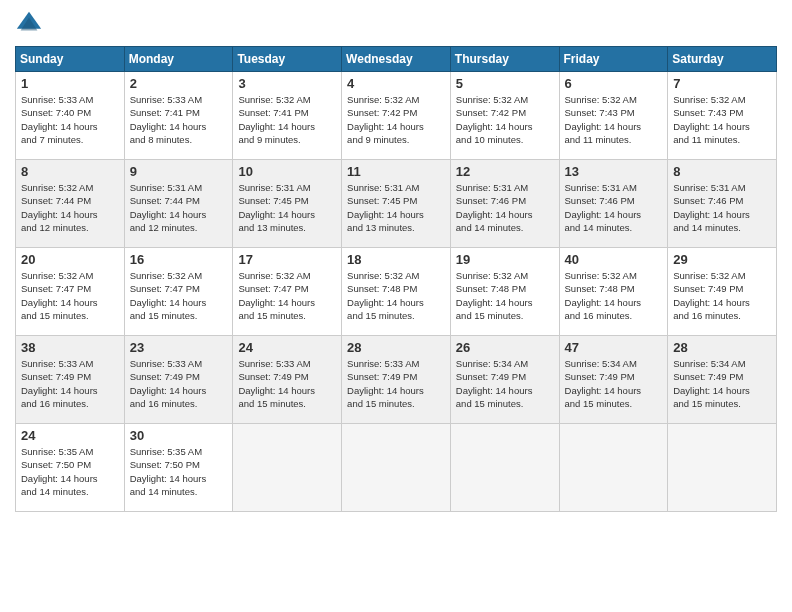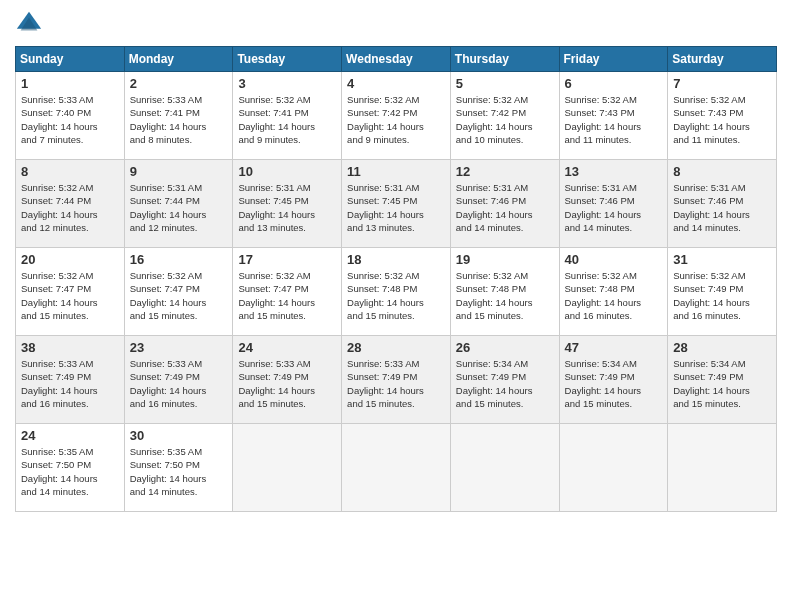--- a/index.html
+++ b/index.html
@@ -204,21 +204,21 @@
         </td>
         <td>
           <span class="day-num">19</span>
           <div class="day-info">Sunrise: 5:32 AM<br>Sunset: 7:48 PM<br>Daylight: 14 hours<br>and 15 minutes.</div>
         </td>
         <td>
           <span class="day-num">40</span>
           <div class="day-info">Sunrise: 5:32 AM<br>Sunset: 7:48 PM<br>Daylight: 14 hours<br>and 16 minutes.</div>
         </td>
         <td>
-          <span class="day-num">31</span>
+          <span class="day-num">29</span>
           <div class="day-info">Sunrise: 5:32 AM<br>Sunset: 7:49 PM<br>Daylight: 14 hours<br>and 16 minutes.</div>
         </td>
       </tr>
       <tr class="row-shaded">
         <td>
           <span class="day-num">38</span>
           <div class="day-info">Sunrise: 5:33 AM<br>Sunset: 7:49 PM<br>Daylight: 14 hours<br>and 16 minutes.</div>
         </td>
         <td>
           <span class="day-num">23</span>

